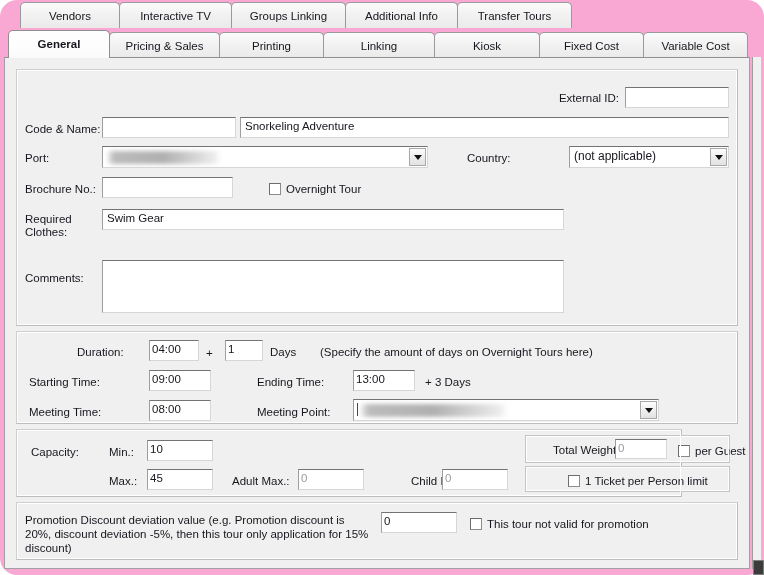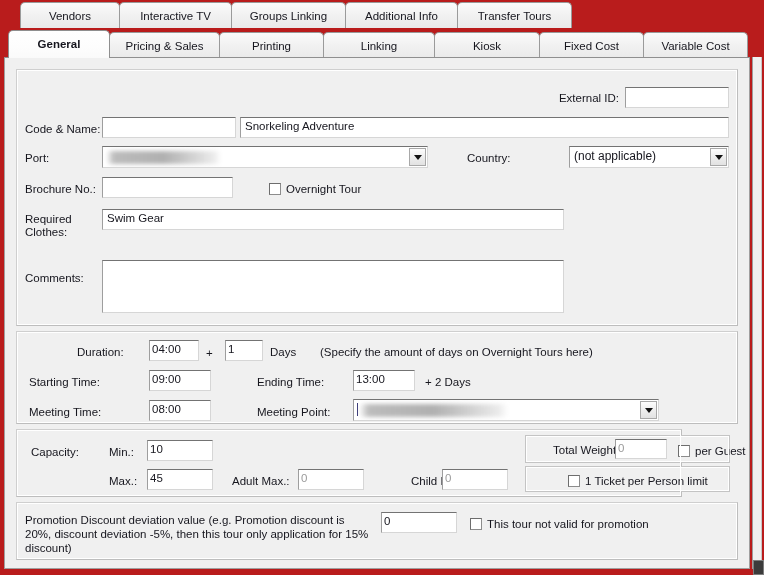--- a/index.html
+++ b/index.html
@@ -15,22 +15,23 @@
     font-family: "Liberation Sans", sans-serif;
     font-size: 11.5px;
     color: #0d0d1a;
     -webkit-font-smoothing: antialiased;
   }
 
   .app {
     position: relative;
     width: 764px;
     height: 575px;
-    background: #b91c1c;
-    box-sizing: border-box;
+    background: #f9a8d4;
+    box-sizing: border-box;
+    border-radius: 17px;
   }
 
   
   .tabstrip {
     position: absolute;
     left: 0; top: 0;
     width: 764px;
     height: 60px;
   }
   .tabrow {
@@ -300,21 +301,21 @@
         <div class="field" style="left:132px; top:8px; width:50px; height:21px;">04:00</div>
         <div class="lbl" style="left:189px; top:15px;">+</div>
         <div class="field" style="left:208px; top:8px; width:38px; height:21px;">1</div>
         <div class="lbl" style="left:253px; top:14px;">Days</div>
         <div class="lbl" style="left:303px; top:14px;">(Specify the amount of days on Overnight Tours here)</div>
 
         <div class="lbl" style="left:12px; top:44px;">Starting Time:</div>
         <div class="field" style="left:132px; top:38px; width:62px; height:21px;">09:00</div>
         <div class="lbl" style="left:240px; top:44px;">Ending Time:</div>
         <div class="field" style="left:336px; top:38px; width:62px; height:21px;">13:00</div>
-        <div class="lbl" style="left:408px; top:44px;">+ 2 Days</div>
+        <div class="lbl" style="left:408px; top:44px;">+ 3 Days</div>
 
         <div class="lbl" style="left:12px; top:74px;">Meeting Time:</div>
         <div class="field" style="left:132px; top:68px; width:62px; height:21px;">08:00</div>
         <div class="lbl" style="left:240px; top:74px;">Meeting Point:</div>
         <div class="combo" style="left:336px; top:67px; width:306px; height:22px;">
           <span class="caret"></span>
           <span></span>
           <span class="redact" style="left:6px; top:4px; width:148px; height:13px;"></span>
           <span class="arrowbtn"></span>
         </div>

